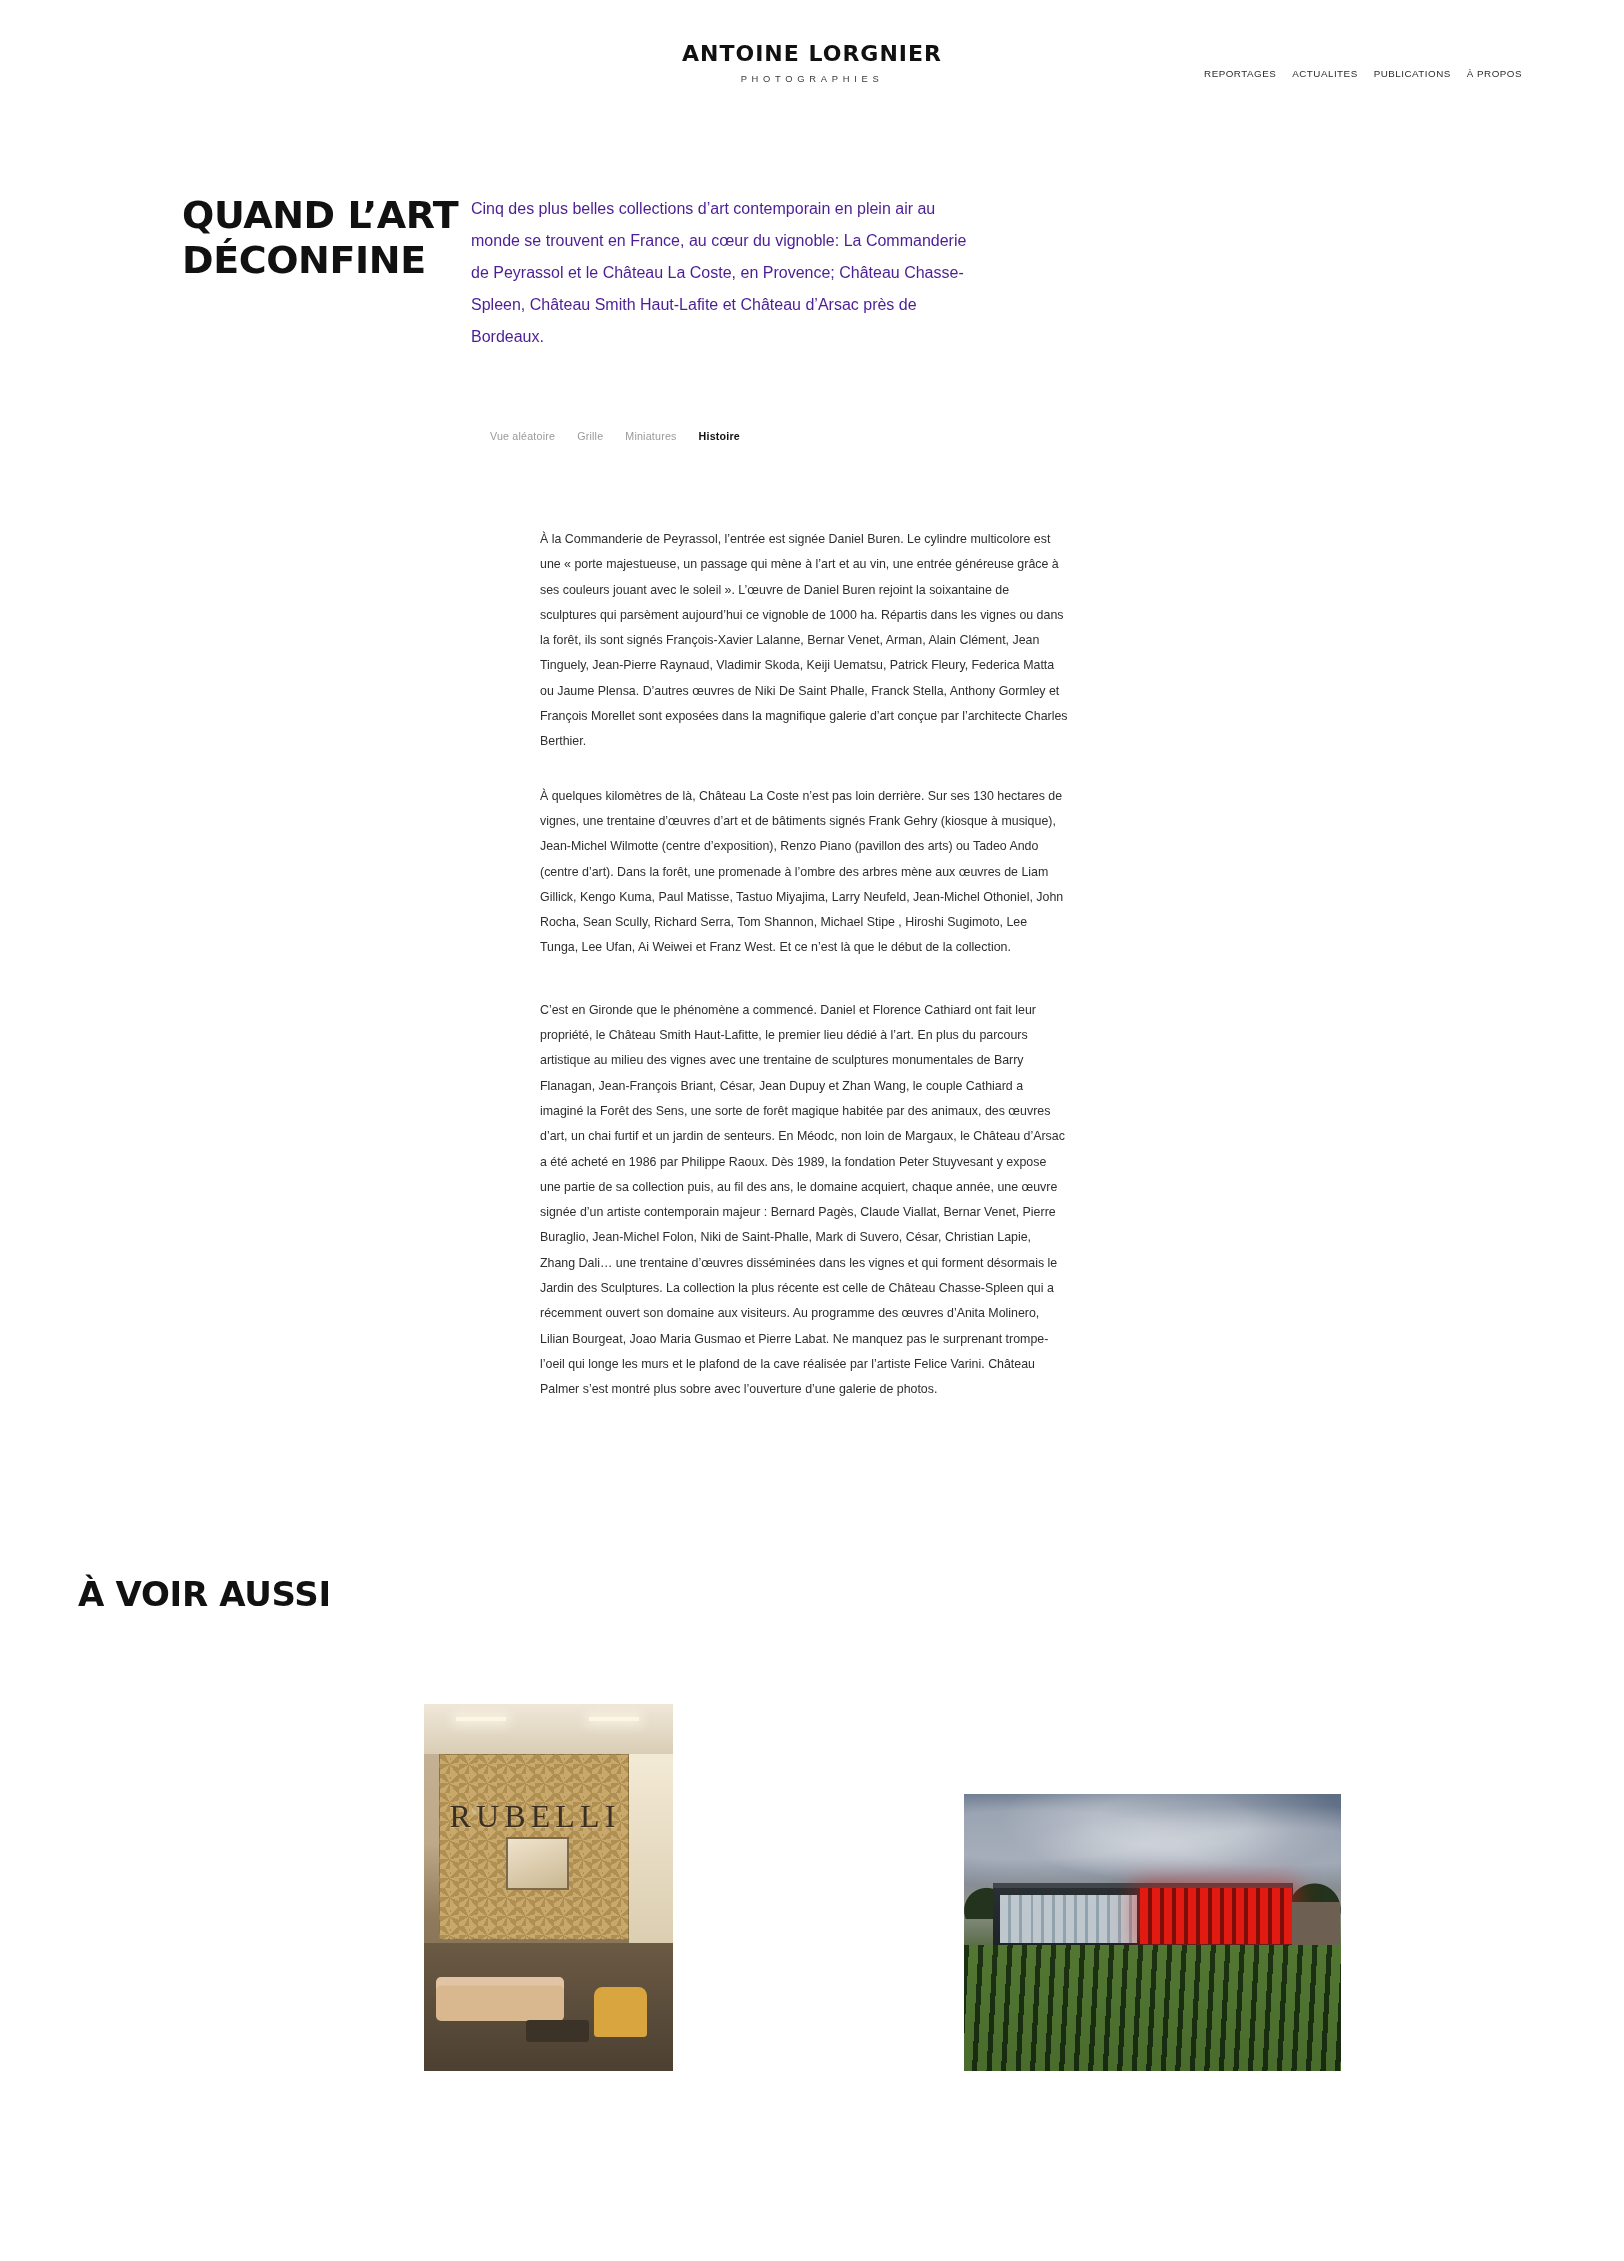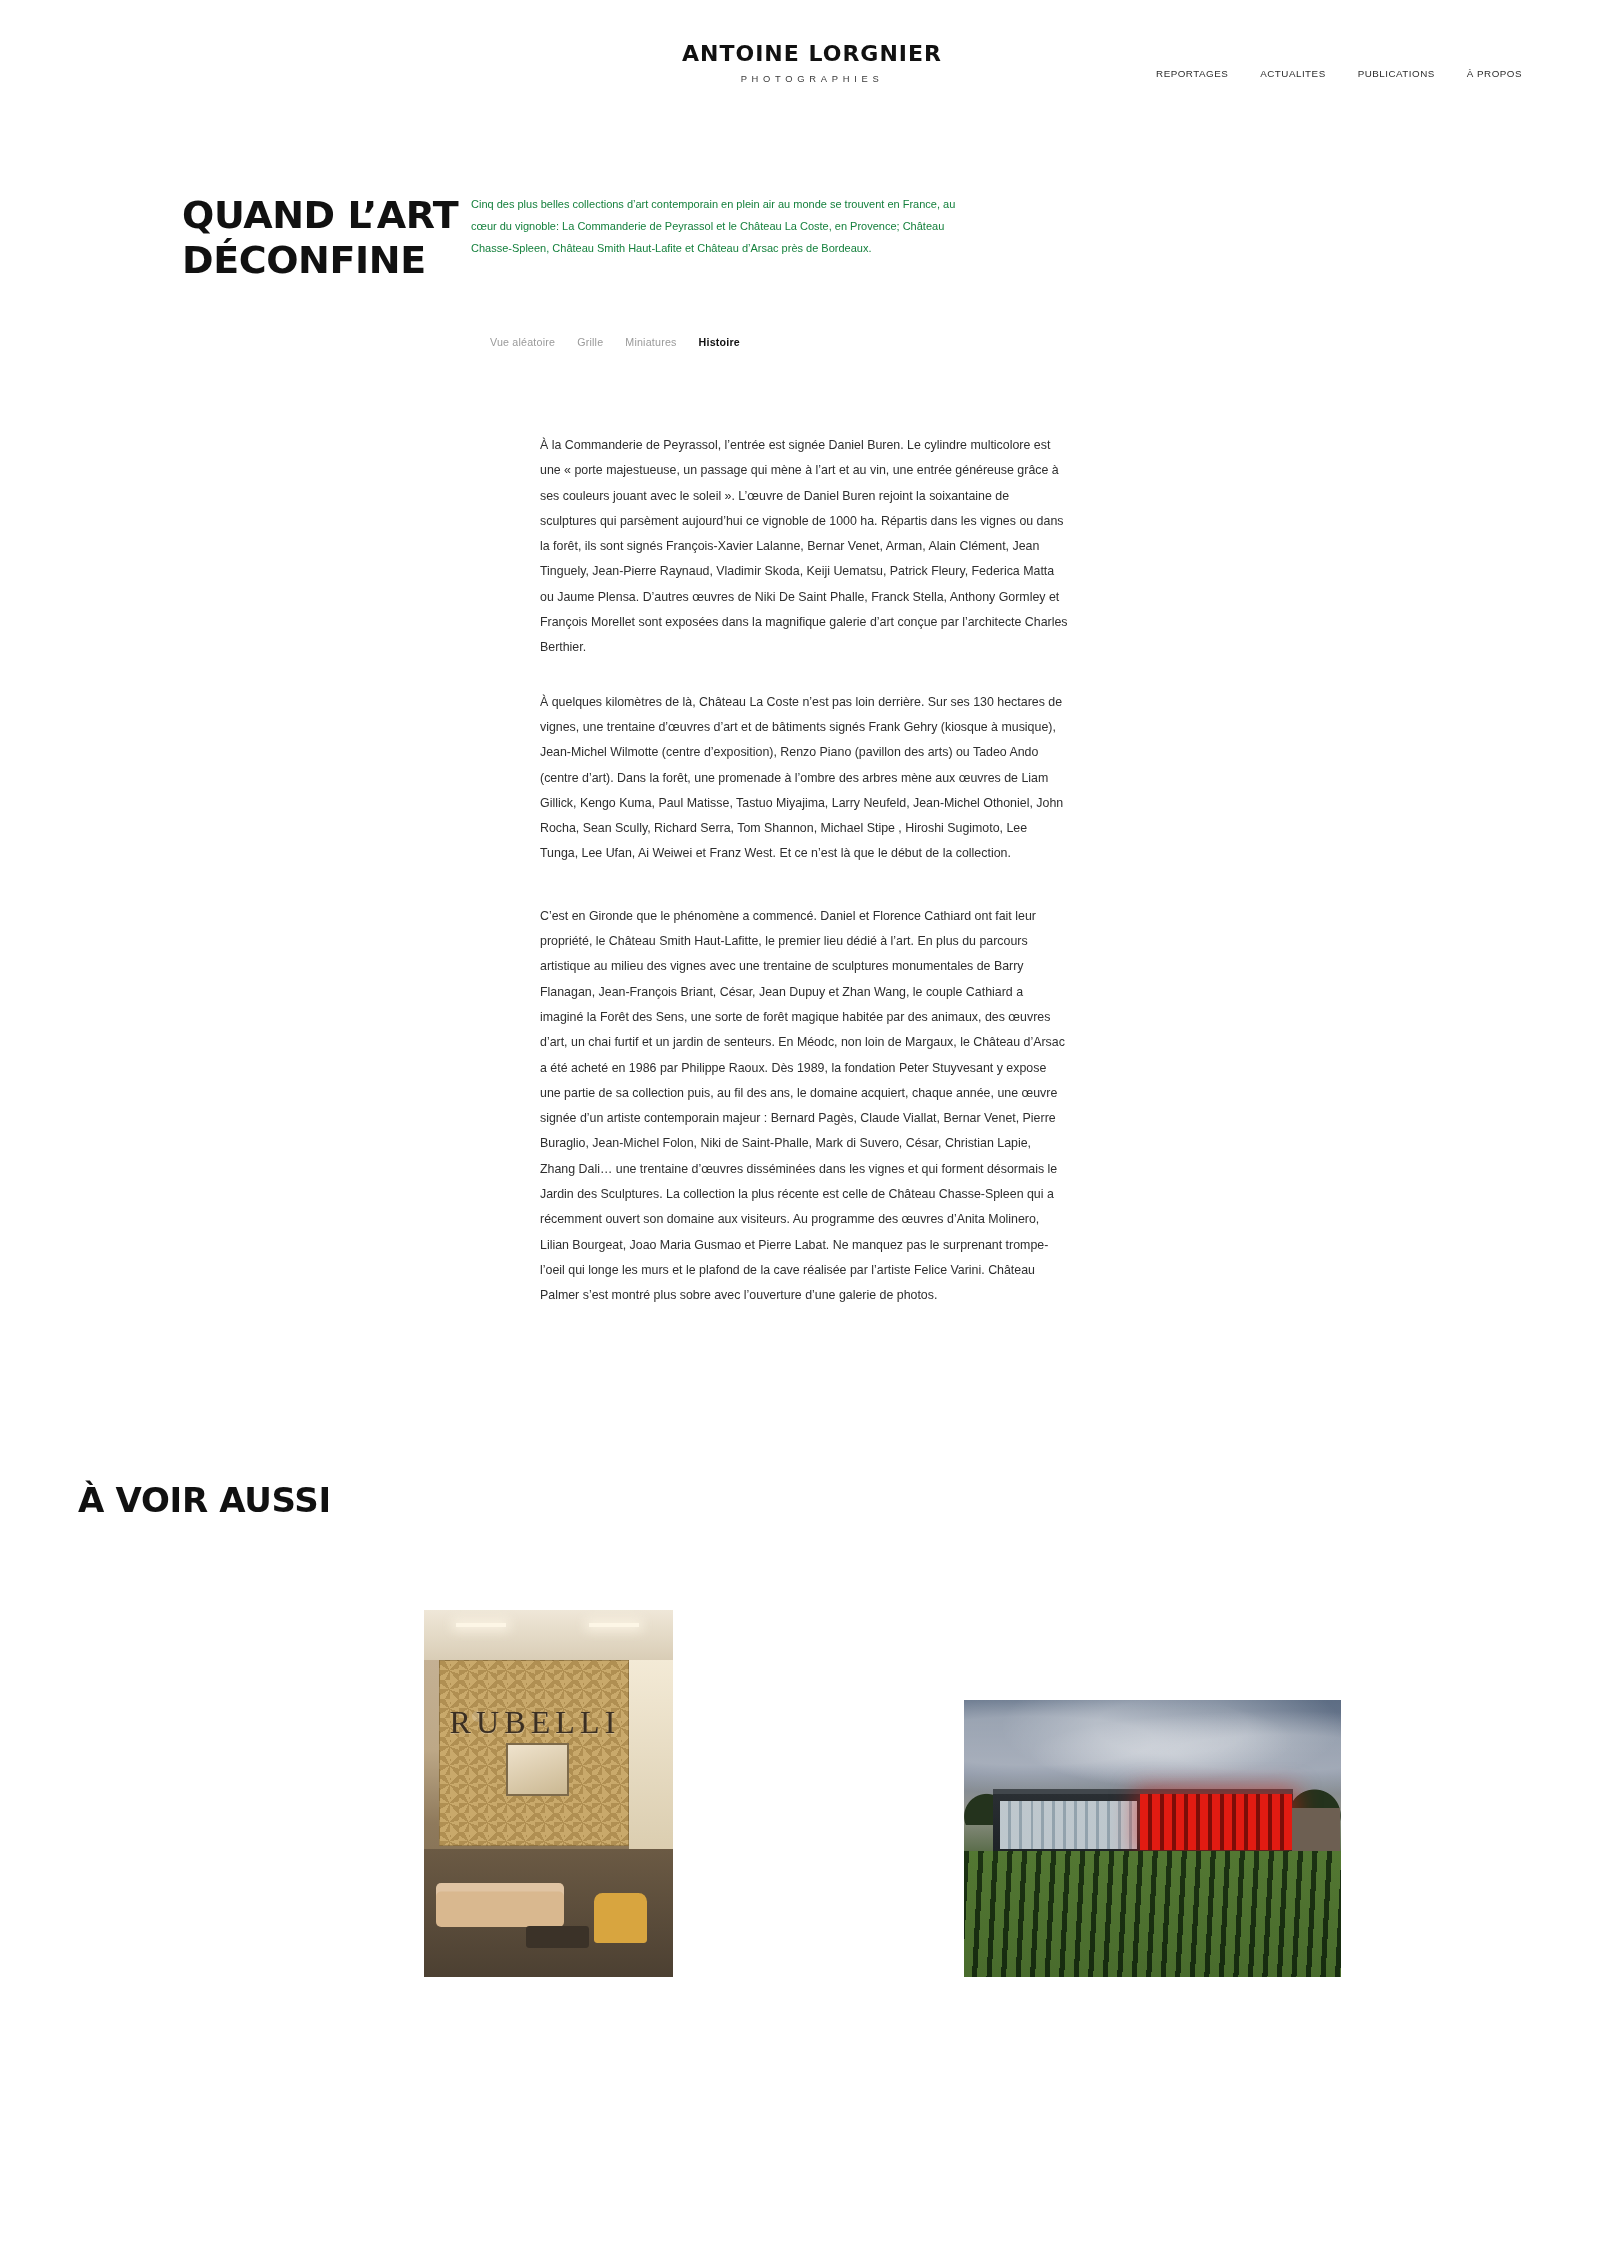--- a/index.html
+++ b/index.html
@@ -44,21 +44,21 @@
     font-size: 9.4px;
     letter-spacing: 4.7px;
     color: #3a3a3a;
     font-weight: 400;
   }
   .main-nav {
     position: absolute;
     right: 102px;
     top: 68px;
     display: flex;
-    gap: 32px;
+    gap: 16px;
     align-items: center;
   }
   .nav-link {
     font-size: 9.8px;
     letter-spacing: 0.5px;
     color: #2c2c2c;
     text-decoration: none;
     white-space: nowrap;
   }
 
@@ -78,23 +78,23 @@
     font-weight: 700;
     font-size: 38px;
     line-height: 1.18;
     letter-spacing: -0.4px;
     color: #111111;
     text-transform: uppercase;
   }
   .article-intro {
     margin-left: 359px;
     width: 512px;
-    font-size: 11px;
+    font-size: 16px;
     line-height: 2.0;
-    color: #15803d;
+    color: #4c1d95;
   }
 
   
   .view-tabs {
     margin-top: 77px;
     margin-left: 359px;
     width: 512px;
     display: flex;
     justify-content: center;
     gap: 22px;

